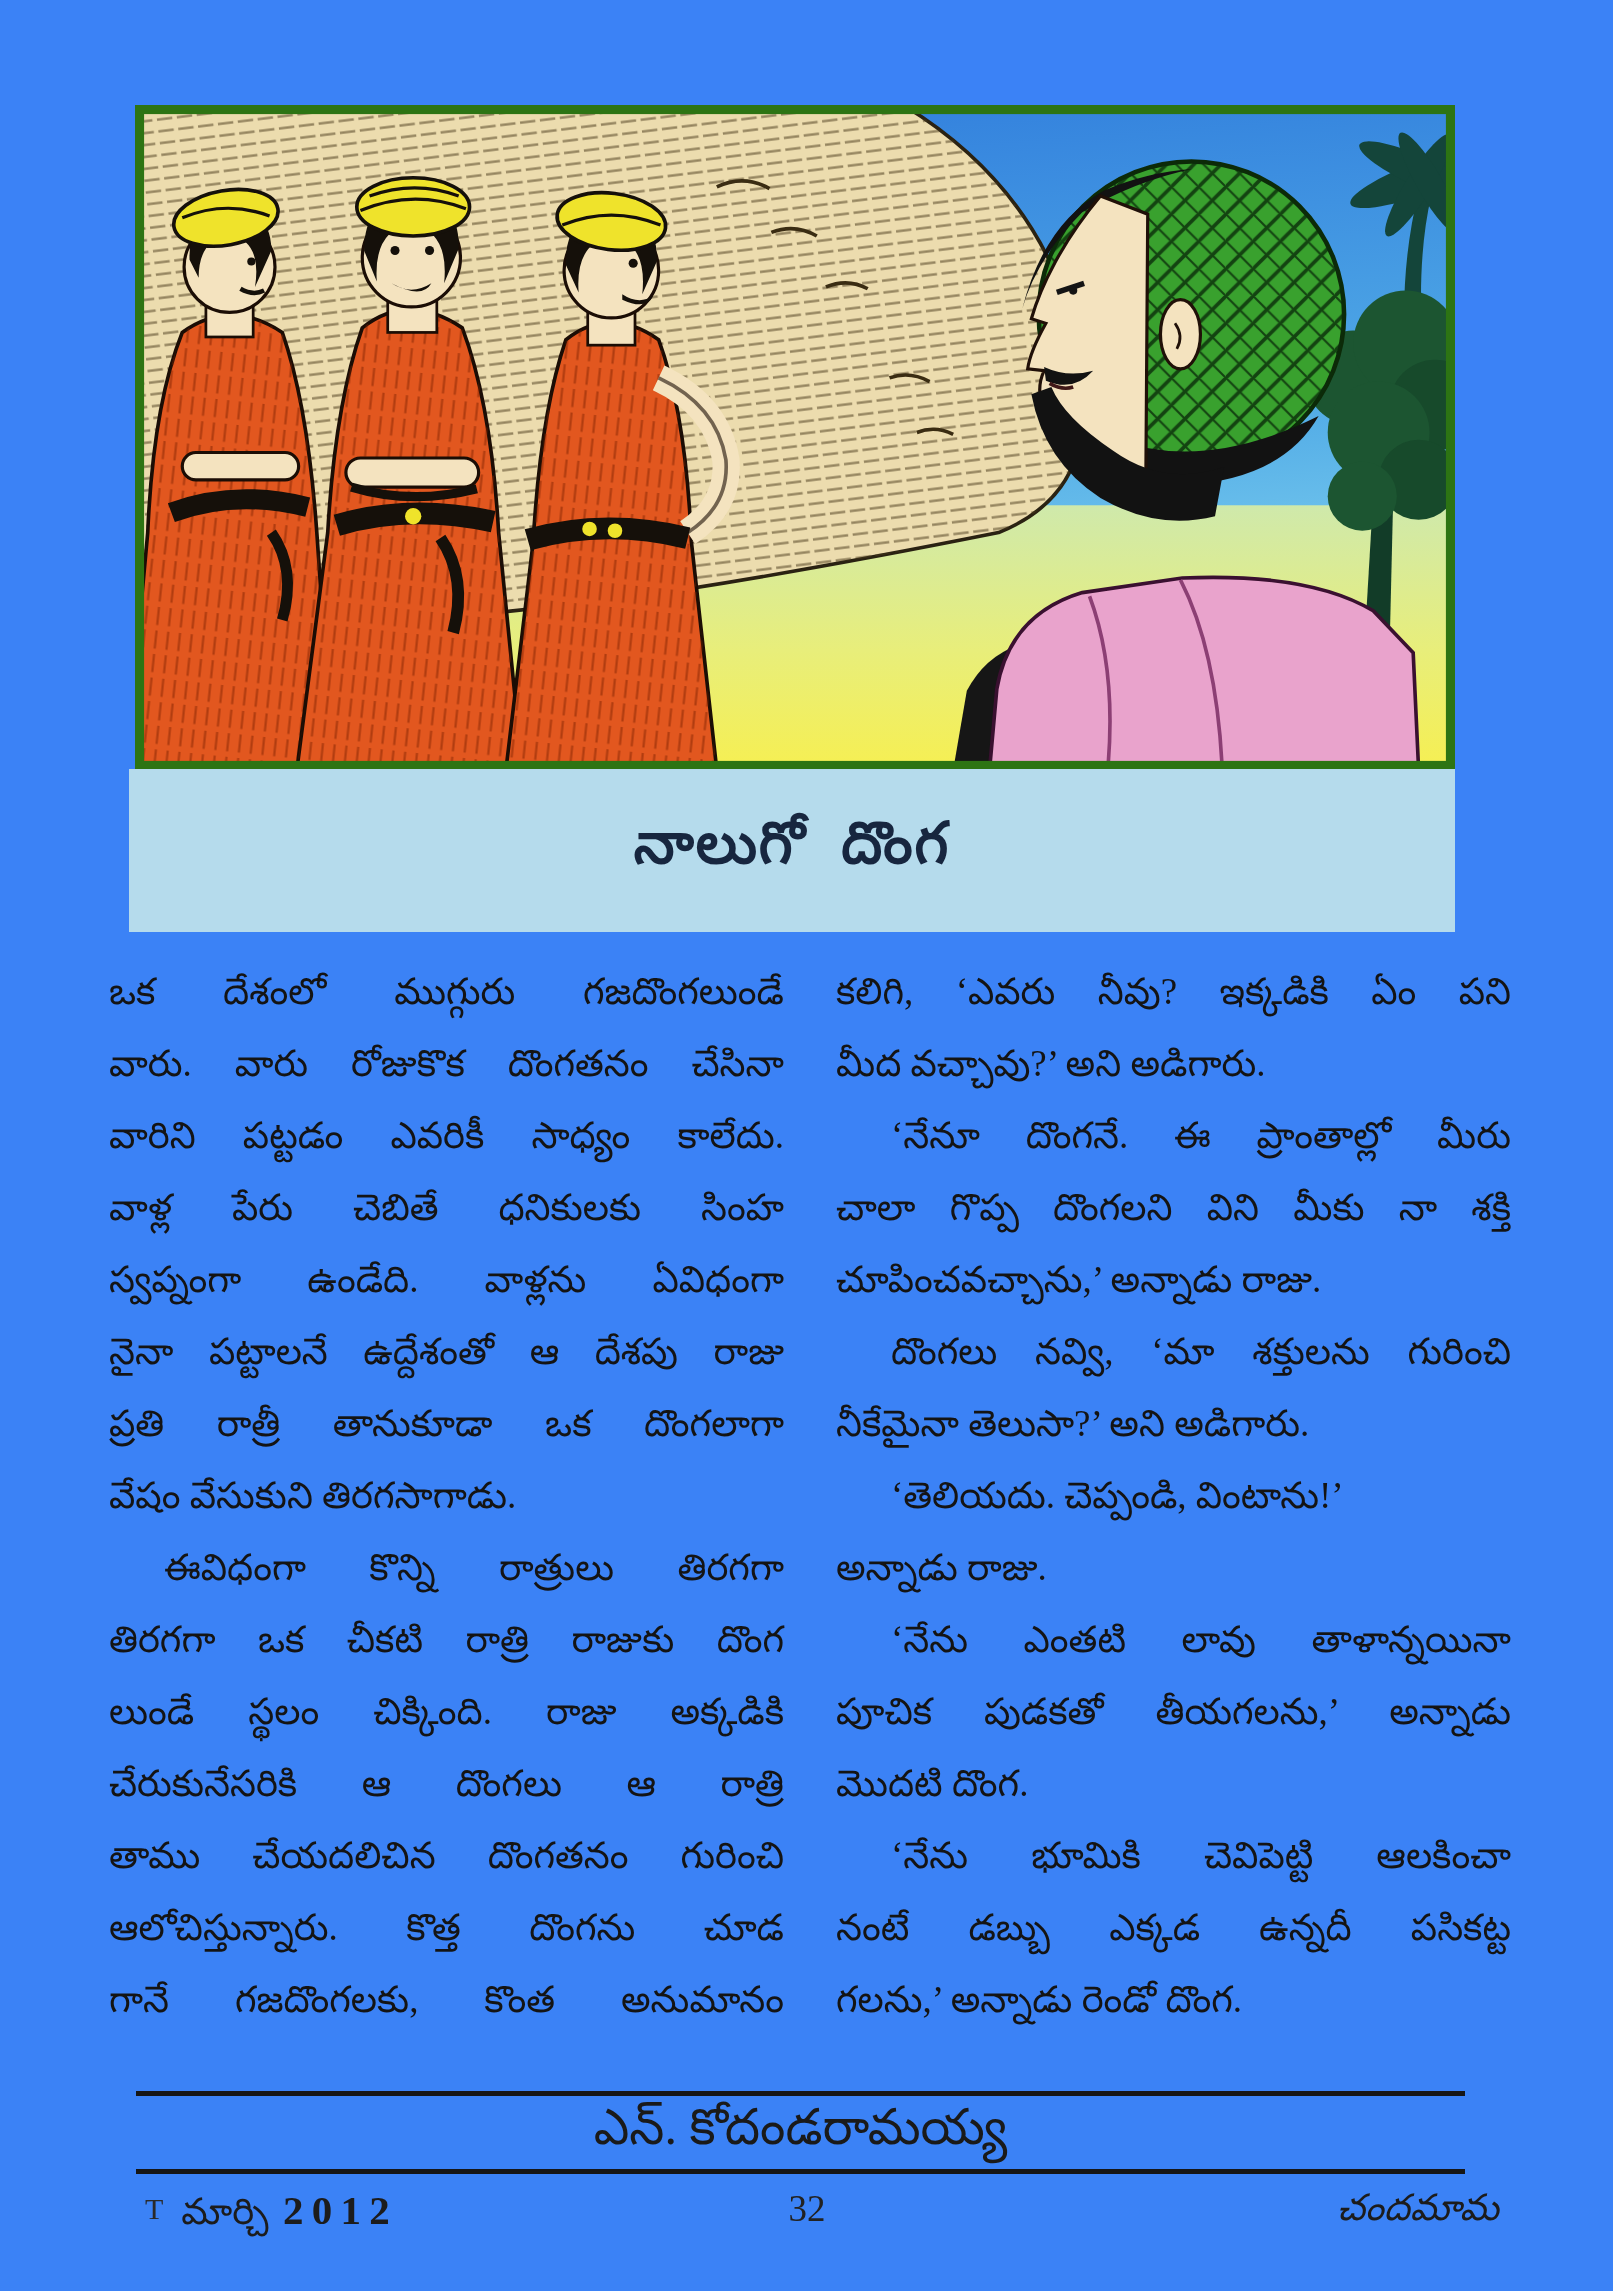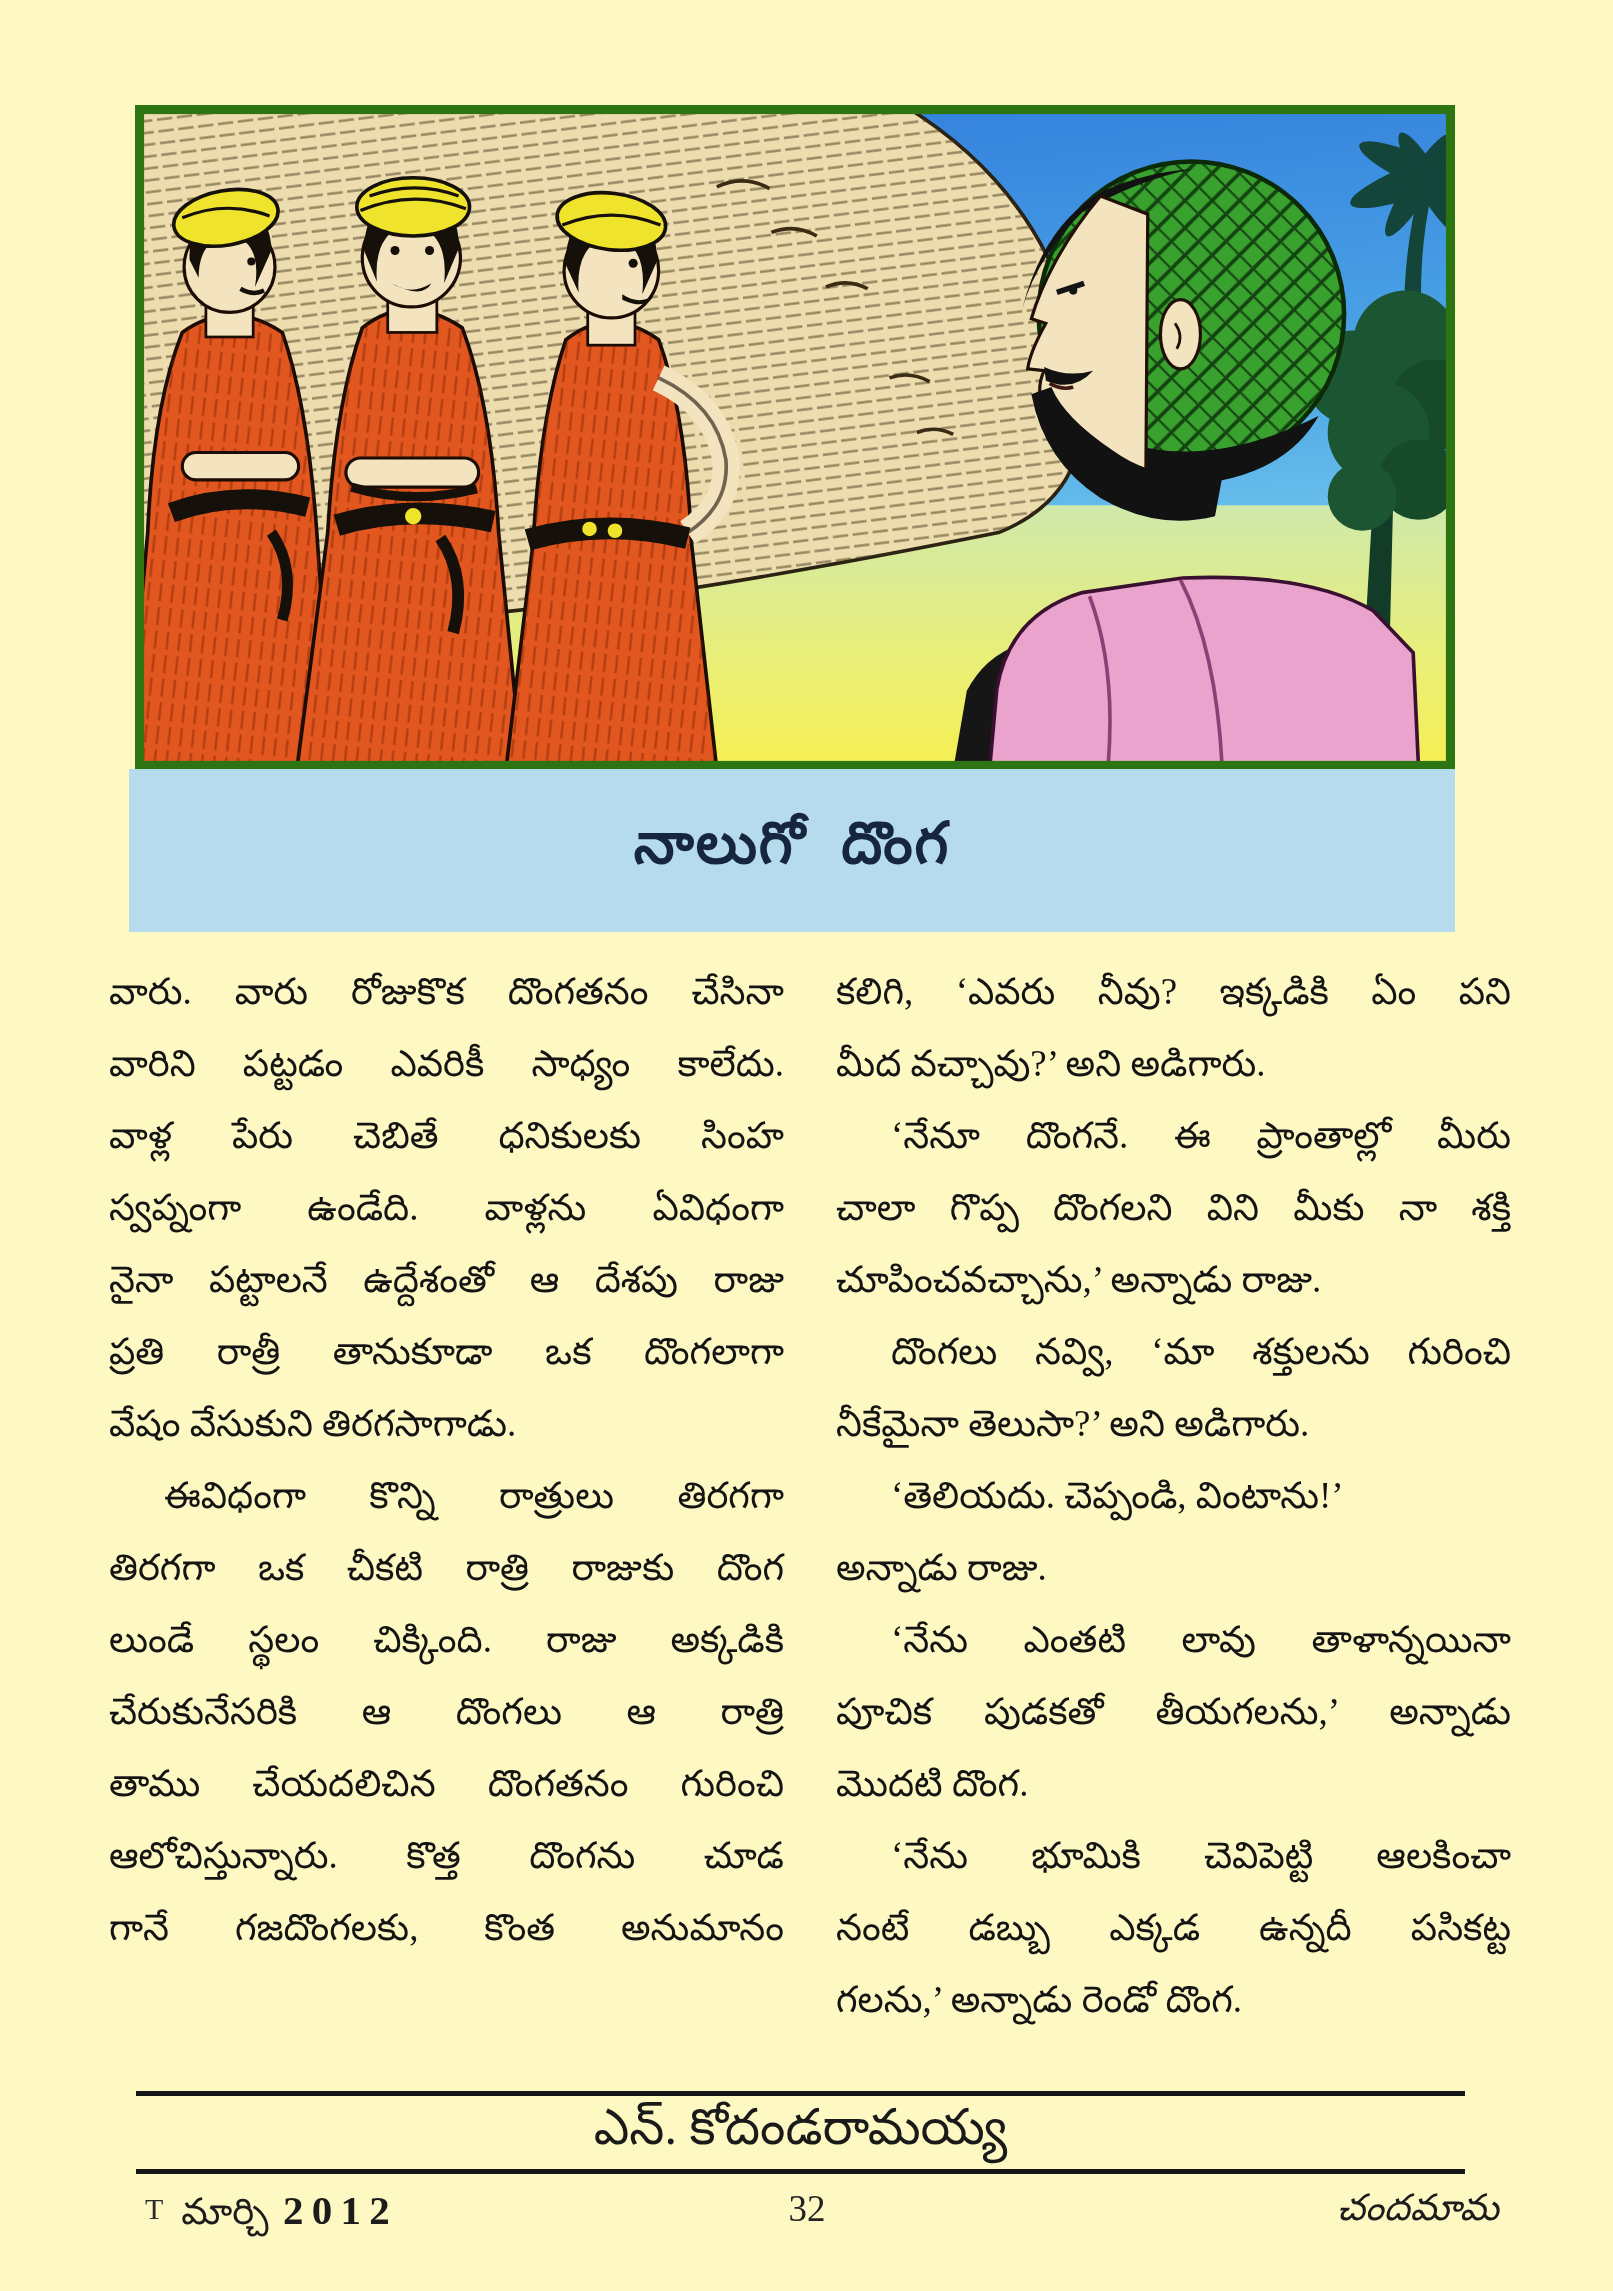--- a/index.html
+++ b/index.html
@@ -1,16 +1,16 @@
 <!DOCTYPE html>
 <html style="font-size:14.5px"><head>
 <meta charset="utf-8">
 <style>
   html,body{margin:0;padding:0;background:#ffffff;}
-  .page{position:relative;width:1614px;height:2291px;background:#fef9c3;overflow:hidden;
+  .page{position:relative;width:1614px;height:2291px;background:#3b82f6;overflow:hidden;
         font-family:"Liberation Serif","DejaVu Serif",serif;color:#171717;}
   
   .illo{position:absolute;left:135px;top:105px;width:1320px;height:665px;margin:0;}
   .illo svg{display:block;width:100%;height:100%;}
   
   .banner{position:absolute;left:129px;top:769px;width:1326px;height:163px;
           background:#b5dbec;display:flex;align-items:center;justify-content:center;}
   .banner h1{margin:0;font-size:58px;font-weight:600;color:#17263f;letter-spacing:1.8px;word-spacing:18px;}
   
   .col{position:absolute;top:956px;width:675px;font-size:37px;line-height:72px;color:#141414;}
@@ -180,20 +180,21 @@
       <rect x="5" y="5" width="1442" height="721" fill="none" stroke="#2d7413" stroke-width="10"></rect>
     </svg>
   </figure>
 
   <div class="banner">
     <h1>నాలుగో దొంగ</h1>
   </div>
 
   <main>
     <div class="col col-left">
+      <div class="ln">ఒక దేశంలో ముగ్గురు గజదొంగలుండే</div>
       <div class="ln">వారు. వారు రోజుకొక దొంగతనం చేసినా</div>
       <div class="ln">వారిని పట్టడం ఎవరికీ సాధ్యం కాలేదు.</div>
       <div class="ln">వాళ్ల పేరు చెబితే ధనికులకు సింహ</div>
       <div class="ln">స్వప్నంగా ఉండేది. వాళ్లను ఏవిధంగా</div>
       <div class="ln">నైనా పట్టాలనే ఉద్దేశంతో ఆ దేశపు రాజు</div>
       <div class="ln">ప్రతి రాత్రీ తానుకూడా ఒక దొంగలాగా</div>
       <div class="ln end">వేషం వేసుకుని తిరగసాగాడు.</div>
       <div class="ln ind">ఈవిధంగా కొన్ని రాత్రులు తిరగగా</div>
       <div class="ln">తిరగగా ఒక చీకటి రాత్రి రాజుకు దొంగ</div>
       <div class="ln">లుండే స్థలం చిక్కింది. రాజు అక్కడికి</div>

